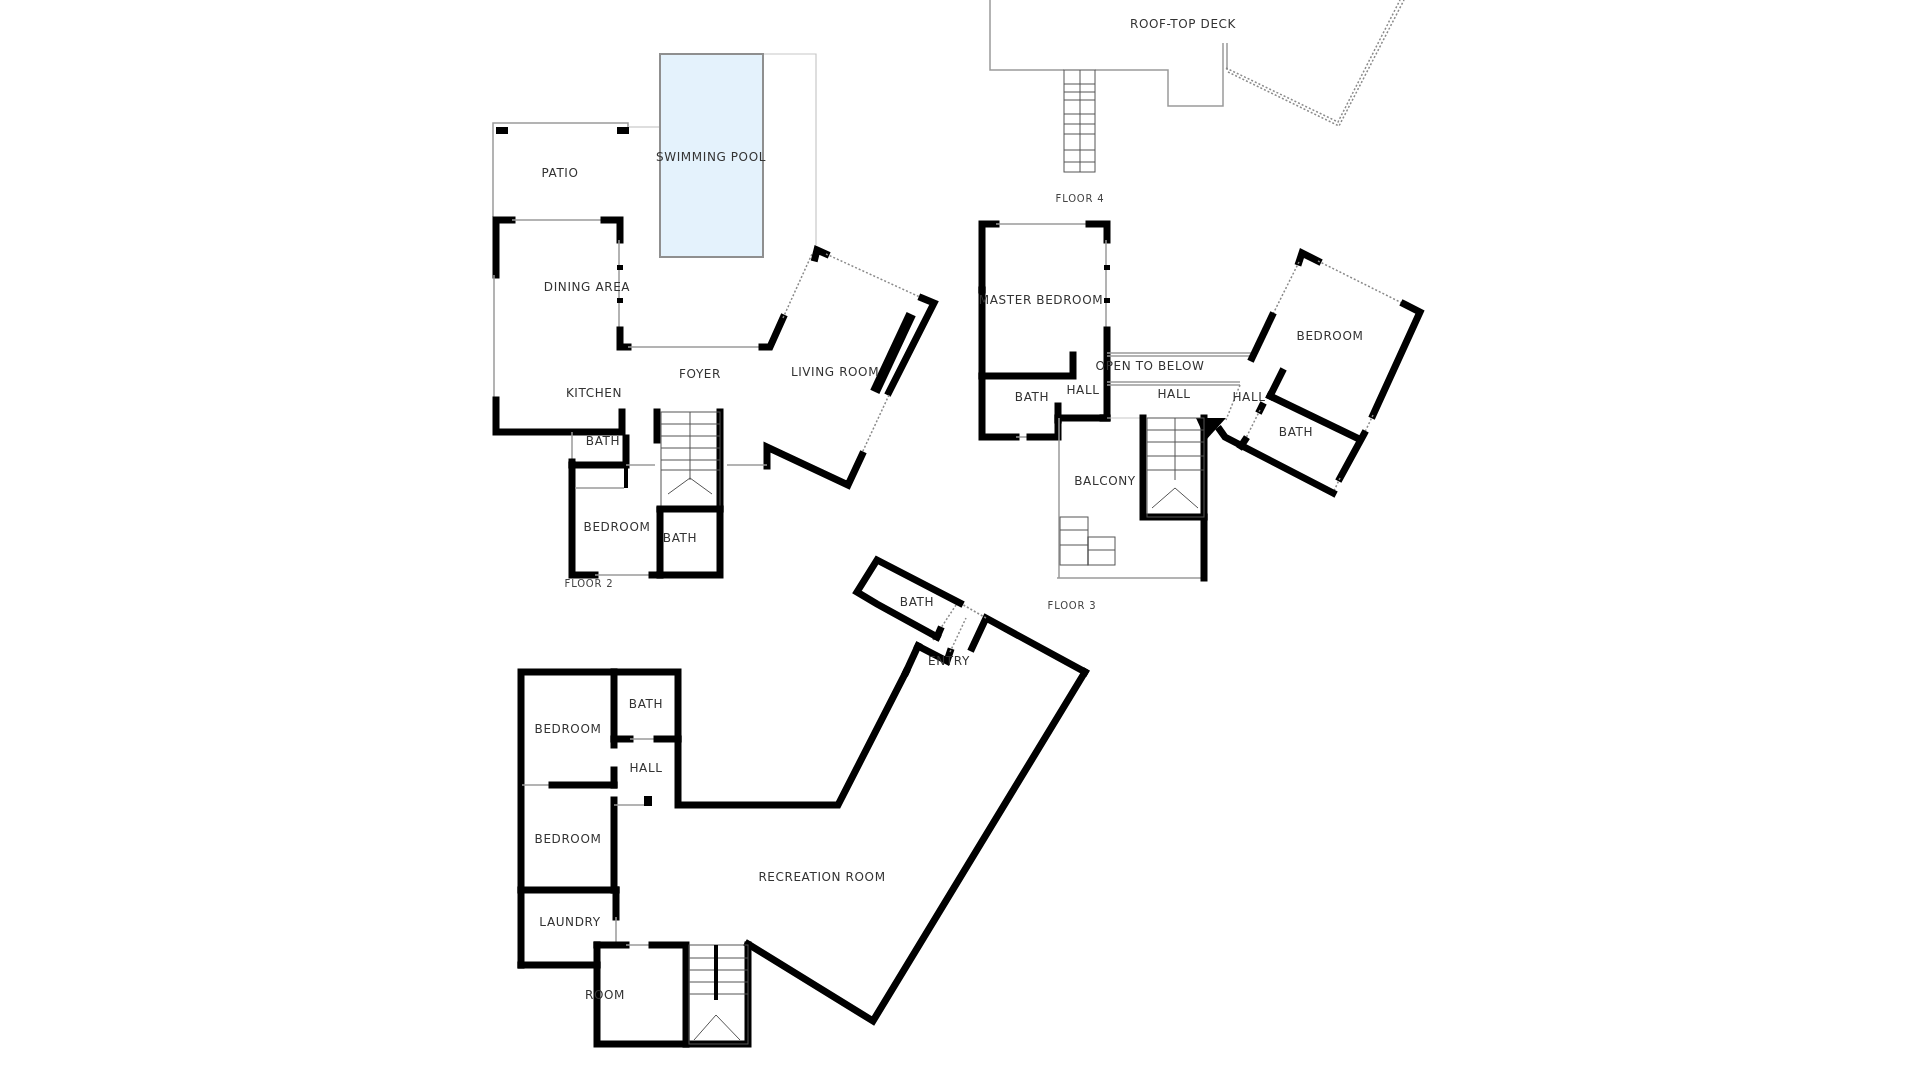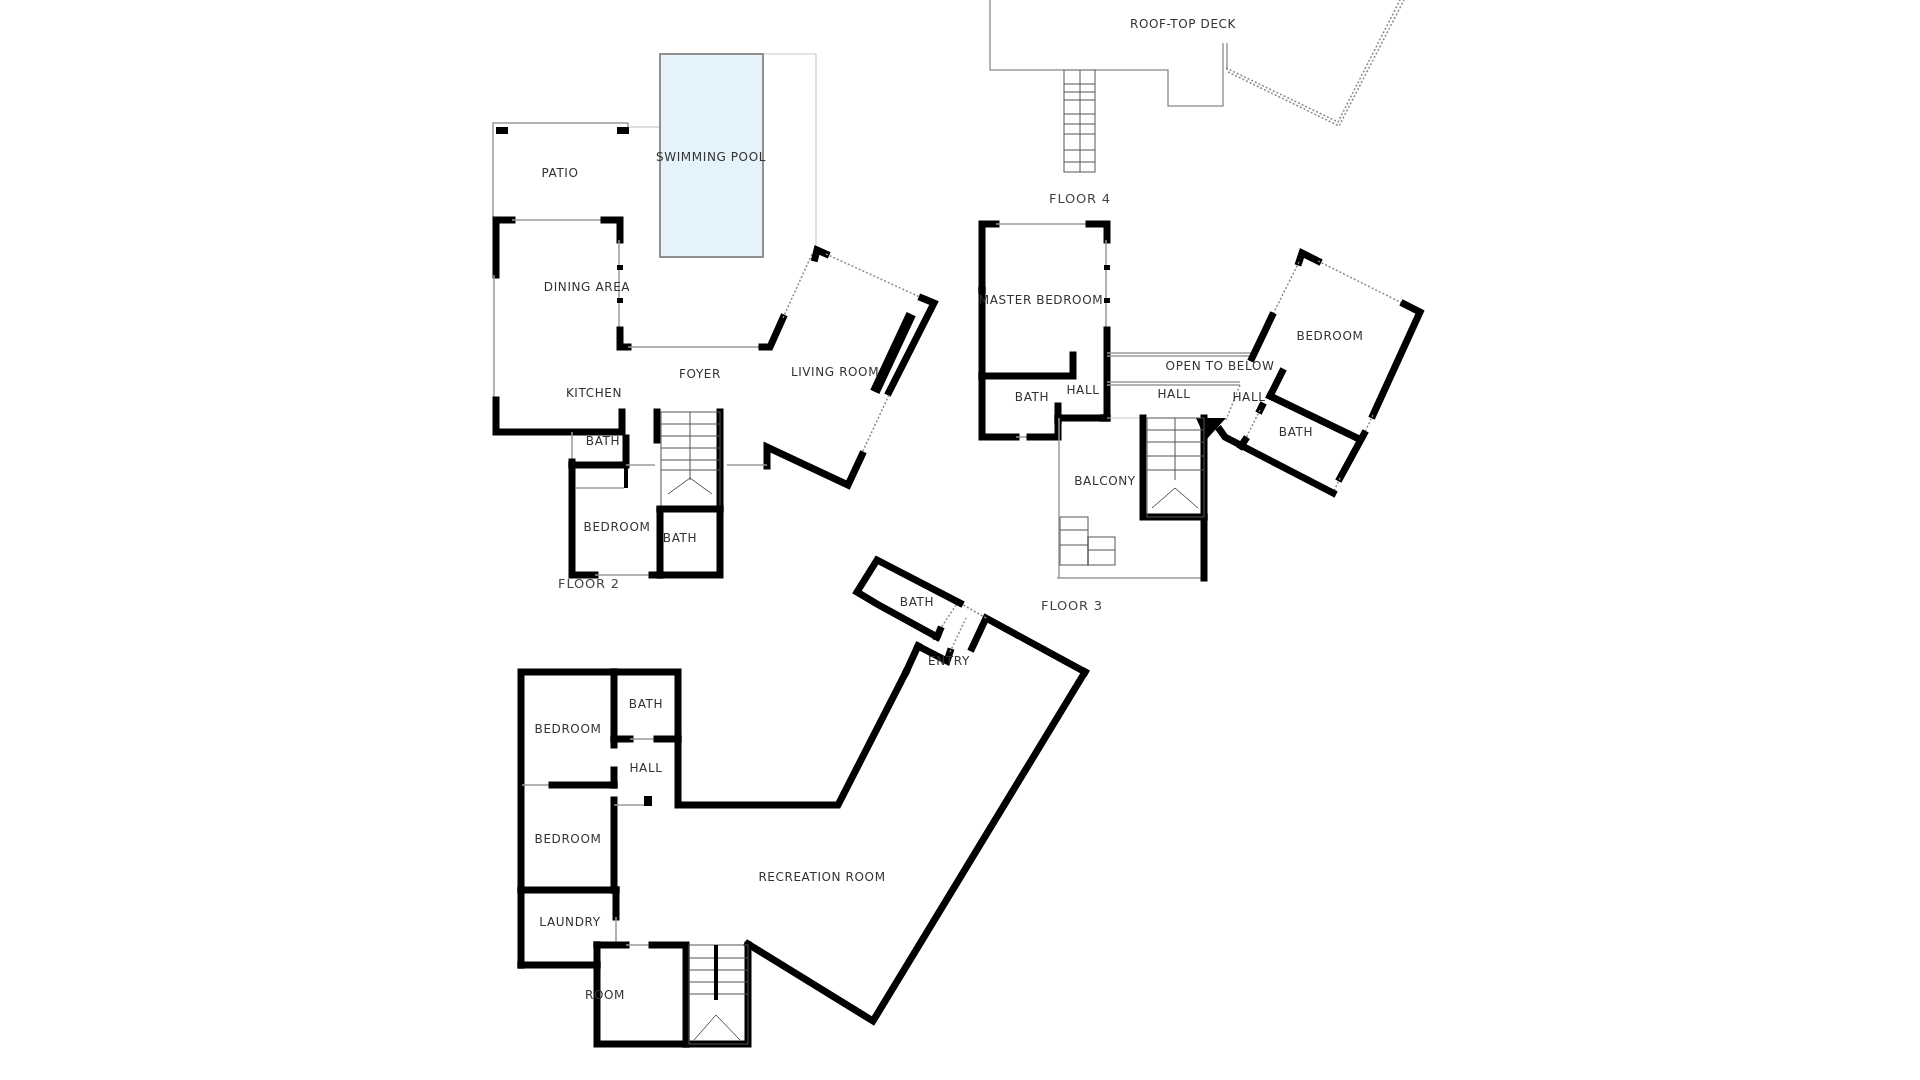--- a/index.html
+++ b/index.html
@@ -5,21 +5,21 @@
   html, body { margin:0; padding:0; background:#ffffff; }
   body { width:1920px; height:1080px; overflow:hidden; position:relative; font-family:"DejaVu Sans", sans-serif; }
   #plan { position:absolute; left:0; top:0; width:1920px; height:1080px; }
   .w { stroke:#000; stroke-width:7; fill:none; stroke-linecap:square; stroke-linejoin:miter; }
   .wt { stroke:#000; stroke-width:4; fill:none; }
   .thin { stroke:#9a9a9a; stroke-width:1.5; fill:none; }
   .thin2 { stroke:#c8c8c8; stroke-width:1.2; fill:none; }
   .dash { stroke:#8a8a8a; stroke-width:1.5; fill:none; stroke-dasharray:2 2; }
   .stair { stroke:#555; stroke-width:1; fill:none; }
   .lbl { position:absolute; transform:translate(-50%,-50%); font-size:12px; letter-spacing:0.6px; color:#333; white-space:nowrap; text-transform:uppercase; }
-  .flr { position:absolute; transform:translate(-50%,-50%); font-size:13px; letter-spacing:0.8px; color:#444; white-space:nowrap; text-transform:uppercase; }
+  .flr { position:absolute; transform:translate(-50%,-50%); font-size:10px; letter-spacing:0.8px; color:#444; white-space:nowrap; text-transform:uppercase; }
 </style>
 </head>
 <body>
 
 <svg id="plan" viewBox="0 0 1920 1080" xmlns="http://www.w3.org/2000/svg">
 
   <g>
     <polyline class="thin" points="990,0 990,70 1064,70"></polyline>
     <polyline class="thin" points="1095,70 1168,70 1168,106 1223,106 1223,43"></polyline>
     <line class="thin" x1="1227" y1="43" x2="1227" y2="70"></line>
@@ -195,21 +195,21 @@
     <line class="wt" x1="716" y1="945" x2="716" y2="1000"></line>
   </g>
 </svg>
 
 <div class="lbl" style="left:1183px;top:24px">ROOF-TOP DECK</div>
 <div class="flr" style="left:1080px;top:198px">FLOOR 4</div>
 
 <div class="lbl" style="left:1041px;top:300px">MASTER BEDROOM</div>
 <div class="lbl" style="left:1032px;top:397px">BATH</div>
 <div class="lbl" style="left:1083px;top:390px">HALL</div>
-<div class="lbl" style="left:1220px;top:366px">OPEN TO BELOW</div>
+<div class="lbl" style="left:1150px;top:366px">OPEN TO BELOW</div>
 <div class="lbl" style="left:1174px;top:394px">HALL</div>
 <div class="lbl" style="left:1249px;top:397px">HALL</div>
 <div class="lbl" style="left:1330px;top:336px">BEDROOM</div>
 <div class="lbl" style="left:1296px;top:432px">BATH</div>
 <div class="lbl" style="left:1105px;top:481px">BALCONY</div>
 <div class="flr" style="left:1072px;top:605px">FLOOR 3</div>
 
 <div class="lbl" style="left:560px;top:173px">PATIO</div>
 <div class="lbl" style="left:711px;top:157px">SWIMMING POOL</div>
 <div class="lbl" style="left:587px;top:287px">DINING AREA</div>

